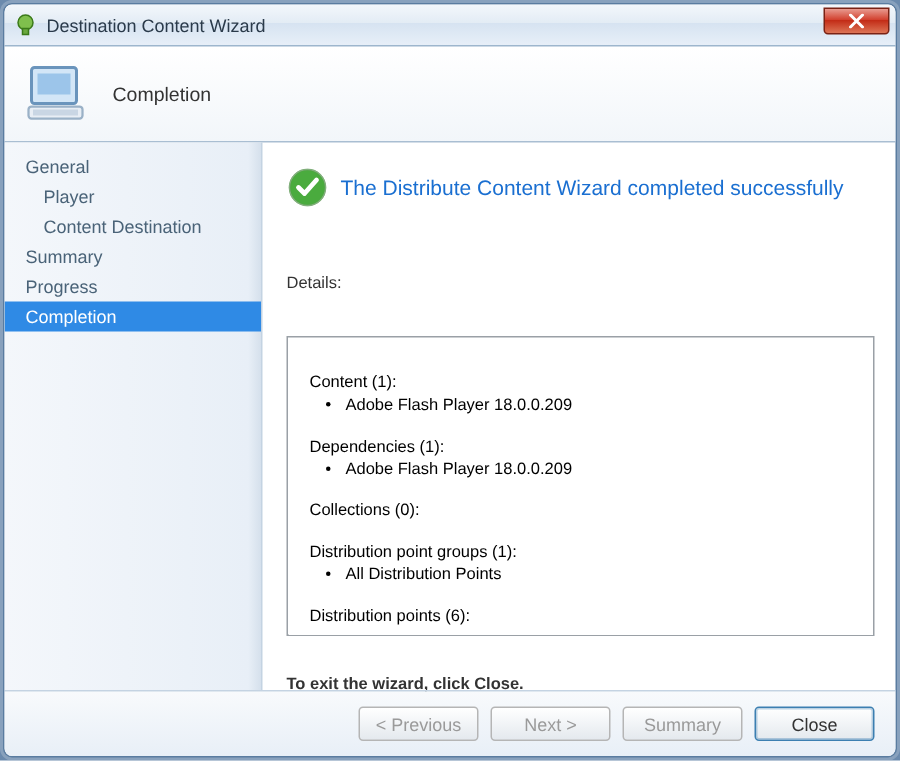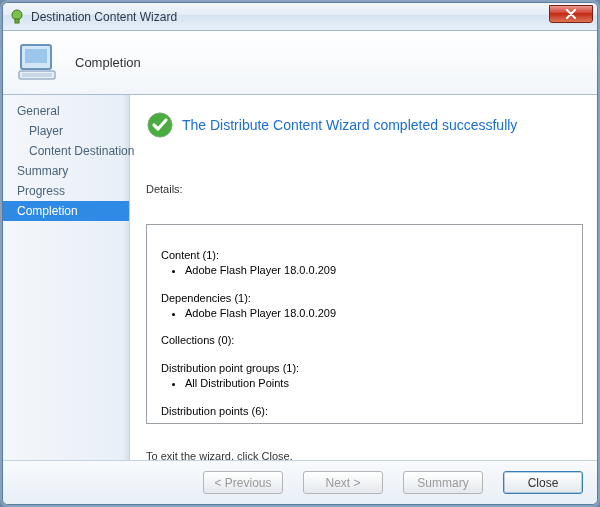--- a/index.html
+++ b/index.html
@@ -76,21 +76,21 @@
     font-size: 13px;
     color: #333;
   }
   
   .body {
     flex: 1;
     display: flex;
     min-height: 0;
   }
   .sidebar {
-    width: 127px;
+    width: 172px;
     background: linear-gradient(to right, #f4f7fb 0%, #e8eff7 95%, #d5e0ec 100%);
     border-right: 1px solid #c4d3e2;
     padding-top: 6px;
   }
   .nav-item {
     padding: 3px 8px 3px 14px;
     color: #4a6378;
     cursor: pointer;
     font-size: 12px;
     white-space: nowrap;
@@ -141,31 +141,32 @@
   .details-box .group-head { margin-top: 13px; }
   .details-box .group + .group { margin-top: 10px; }
   .details-box ul {
     margin: 0 0 0 12px;
     padding: 0 0 0 12px;
   }
   .details-box li { margin:0; }
   .exit-text {
     font-size: 11px;
     color: #333;
+    font-weight: bold;
   }
   
   .footer {
     border-top: 1px solid #c4d3e2;
     height: 44px;
     background: linear-gradient(to bottom, #f8fafc, #e8eff7);
     display: flex;
     align-items: center;
     justify-content: flex-end;
     padding: 0 14px;
-    gap: 20px;
+    gap: 8px;
   }
   .btn {
     min-width: 80px;
     height: 23px;
     border: 1px solid #8a8a8a;
     border-radius: 3px;
     background: linear-gradient(to bottom, #ffffff, #e4e9ee);
     font-size: 12px;
     color: #333;
     display: flex;

